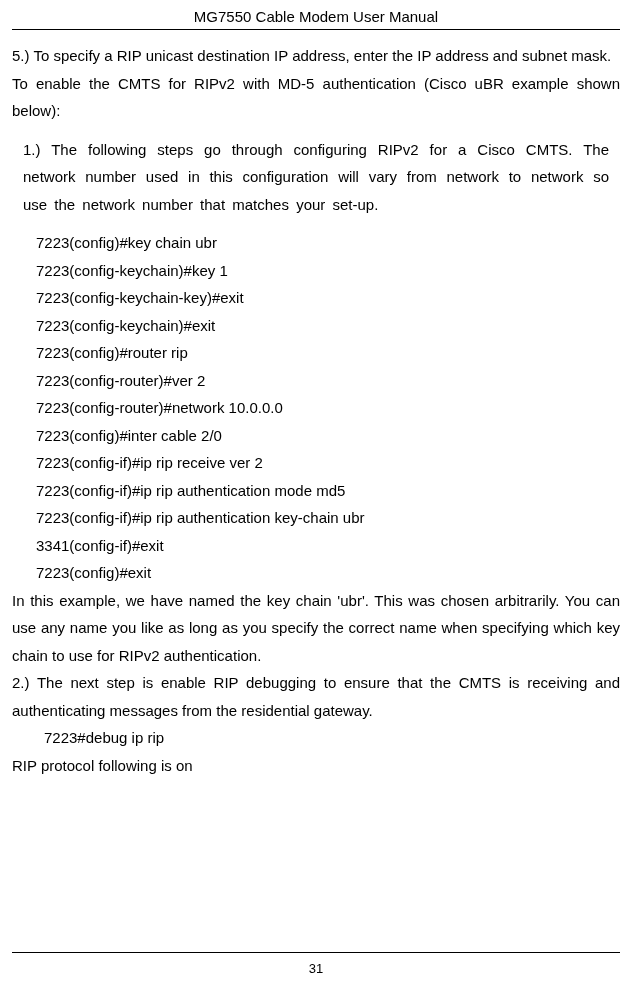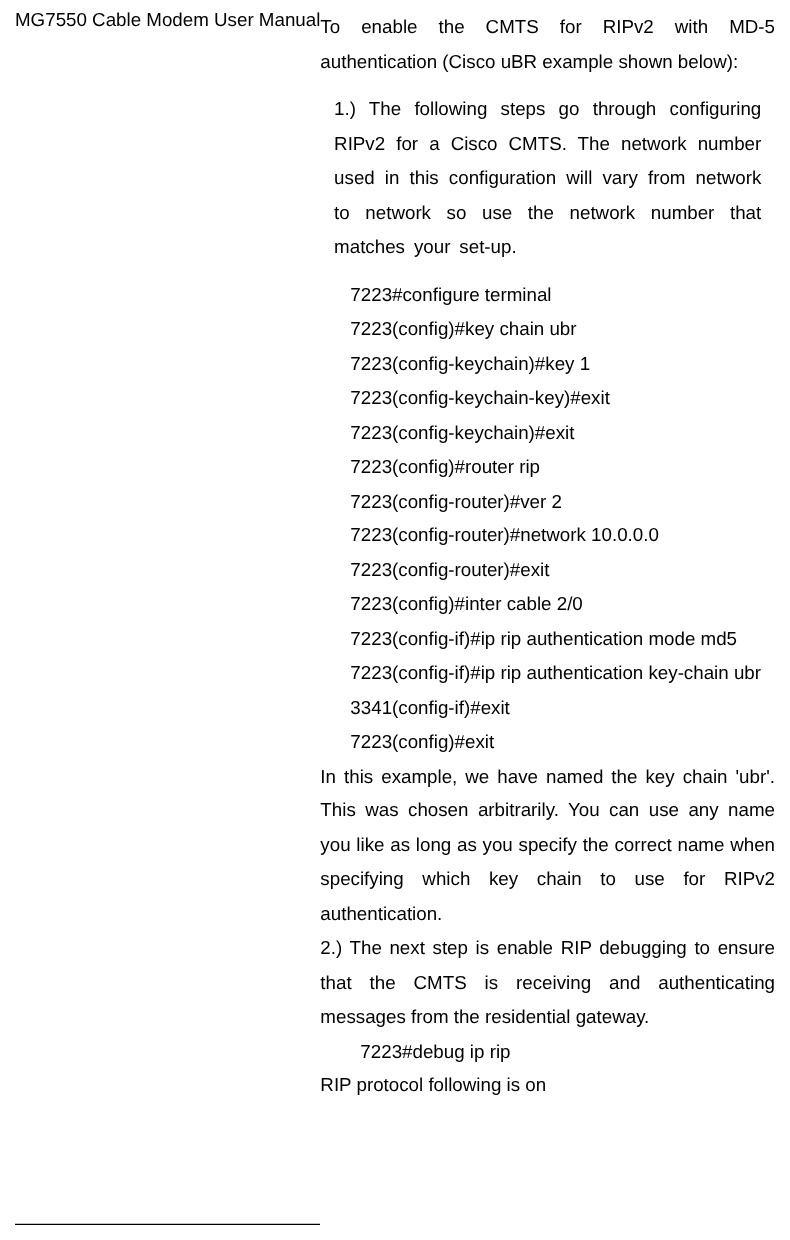--- a/index.html
+++ b/index.html
@@ -11,21 +11,21 @@
       font-size: 15px;
       color: #000;
       padding: 0;
       position: relative;
     }
     .page {
       width: 100%;
       height: 100%;
       padding: 8px 12px 0 12px;
       display: flex;
-      flex-direction: row;
+      flex-direction: column;
     }
     .header {
       text-align: center;
       font-size: 15px;
       padding-bottom: 4px;
       border-bottom: 1px solid #000;
       margin: 0 0 12px 0;
     }
     .content {
       flex: 1;
@@ -68,44 +68,47 @@
 </head>
 <body>
 
 <div class="page">
 
   <div class="header">
     <span>MG7550 Cable Modem User Manual</span>
   </div>
 
   <div class="content">
+    <p class="para">5.) To specify a RIP unicast destination IP address, enter the IP address and subnet mask.</p>
     <p class="para">To enable the CMTS for RIPv2 with MD-5 authentication (Cisco uBR example shown below):</p>
     <p class="para-wide">1.) The following steps go through configuring RIPv2 for a Cisco CMTS. The network number used in this configuration will vary from network to network so use the network number that matches your set-up.</p>
 
     <div class="config-block">
-      <p class="config-line">7223#configure terminal</p>
       <p class="config-line">7223(config)#key chain ubr</p>
       <p class="config-line">7223(config-keychain)#key 1</p>
       <p class="config-line">7223(config-keychain-key)#exit</p>
       <p class="config-line">7223(config-keychain)#exit</p>
       <p class="config-line">7223(config)#router rip</p>
       <p class="config-line">7223(config-router)#ver 2</p>
       <p class="config-line">7223(config-router)#network 10.0.0.0</p>
-      <p class="config-line">7223(config-router)#exit</p>
       <p class="config-line">7223(config)#inter cable 2/0</p>
+      <p class="config-line">7223(config-if)#ip rip receive ver 2</p>
       <p class="config-line">7223(config-if)#ip rip authentication mode md5</p>
       <p class="config-line">7223(config-if)#ip rip authentication key-chain ubr</p>
       <p class="config-line">3341(config-if)#exit</p>
       <p class="config-line">7223(config)#exit</p>
     </div>
 
     <p class="para">In this example, we have named the key chain 'ubr'. This was chosen arbitrarily. You can use any name you like as long as you specify the correct name when specifying which key chain to use for RIPv2 authentication.</p>
     <p class="para">2.) The next step is enable RIP debugging to ensure that the CMTS is receiving and authenticating messages from the residential gateway.</p>
 
     <div class="config-block">
       <p class="config-line2">7223#debug ip rip</p>
     </div>
 
     <p class="para">RIP protocol following is on</p>
   </div>
 
+  <div class="footer">
+    <span>31</span>
+  </div>
 
 </div>
 
 </body></html>

